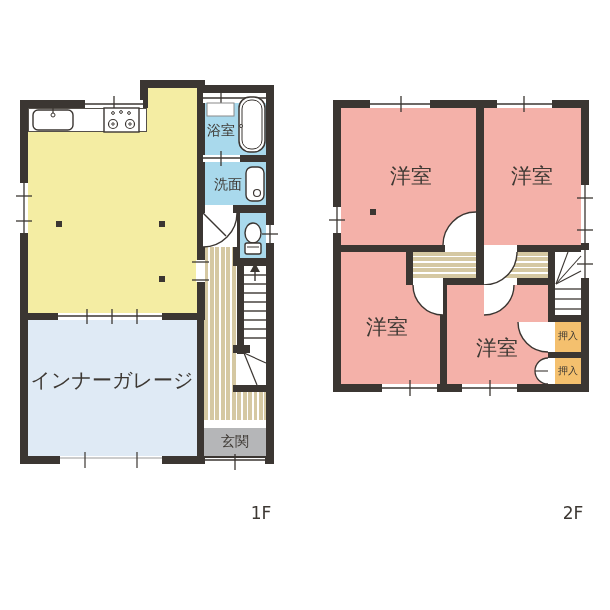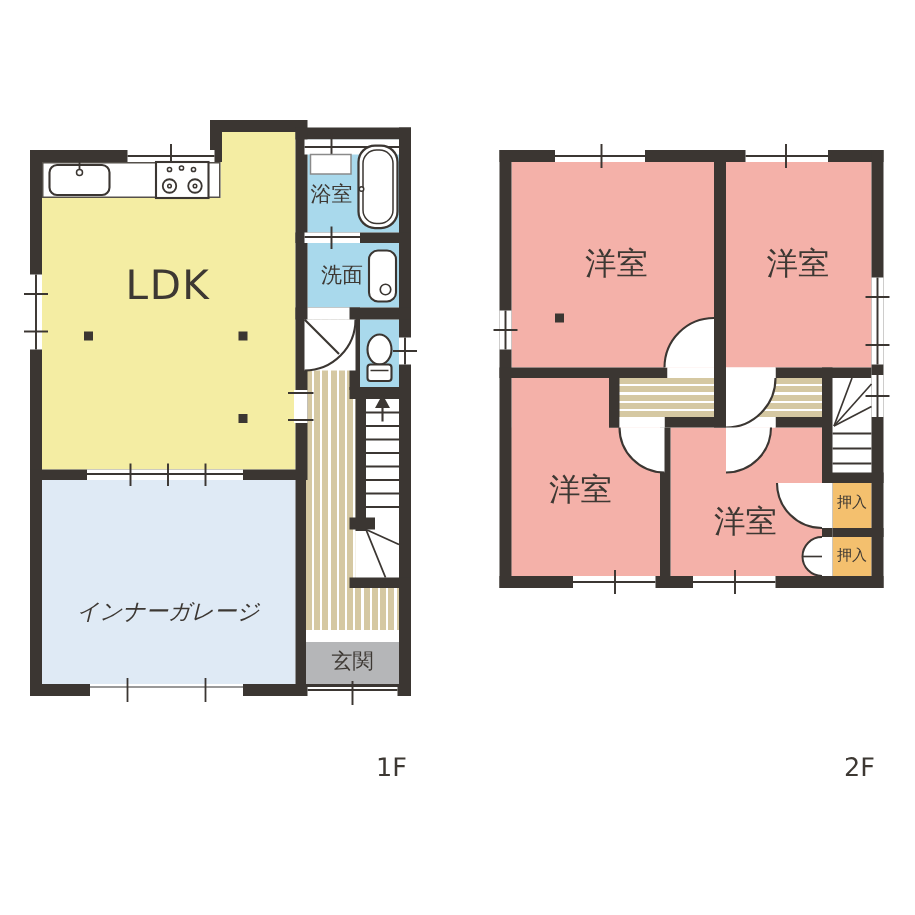--- a/index.html
+++ b/index.html
@@ -283,22 +283,21 @@
       <line x1="556" y1="284" x2="568" y2="252" stroke-width="1.1"></line>
       <line x1="556" y1="284" x2="581" y2="256" stroke-width="1.1"></line>
       <line x1="556" y1="284" x2="581" y2="271" stroke-width="1.1"></line>
     </g>
 
     <g fill="#3b3632">
       <rect x="370" y="209" width="6" height="6"></rect>
     </g>
   </svg>
 
-  <div class="label" style="left:112px;top:191px;font-size:27px;letter-spacing:1px;">LDK</div>
-  <div class="label" style="left:112px;top:408px;font-size:15px;font-style:italic;">インナーガレージ</div>
+  <div class="label" style="left:112px;top:380px;font-size:20px;">インナーガレージ</div>
   <div class="label" style="left:221px;top:130px;font-size:14px;">浴室</div>
   <div class="label" style="left:228px;top:184px;font-size:14px;">洗面</div>
   <div class="label" style="left:235px;top:441px;font-size:14px;">玄関</div>
   <div class="label" style="left:261px;top:513px;font-size:17px;">1F</div>
 
   <div class="label" style="left:411px;top:176px;font-size:21px;">洋室</div>
   <div class="label" style="left:532px;top:176px;font-size:21px;">洋室</div>
   <div class="label" style="left:387px;top:327px;font-size:21px;">洋室</div>
   <div class="label" style="left:497px;top:348px;font-size:21px;">洋室</div>
   <div class="label" style="left:568px;top:336px;font-size:10px;">押入</div>

